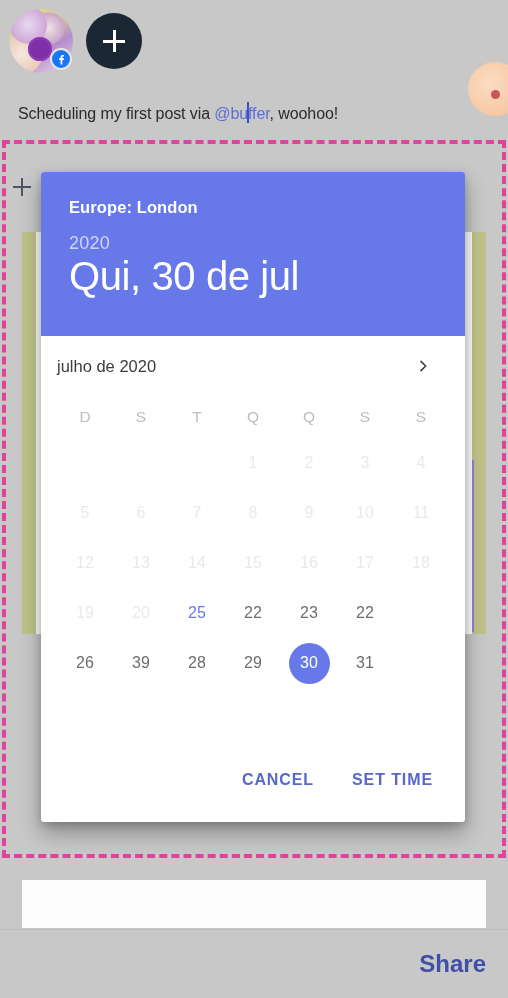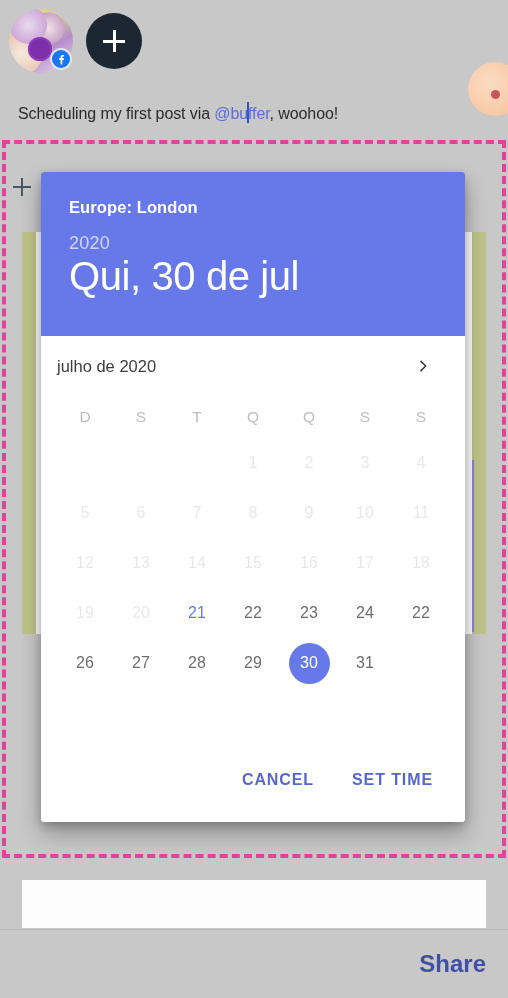--- a/index.html
+++ b/index.html
@@ -413,41 +413,38 @@
             </div>
           </div>
           <div class="week-row">
             <div class="day disabled">
               <span class="cell">19</span>
             </div>
             <div class="day disabled">
               <span class="cell">20</span>
             </div>
             <div class="day today">
-              <span class="cell">21</span>
+              <span class="cell">25</span>
             </div>
             <div class="day normal">
               <span class="cell">22</span>
             </div>
             <div class="day normal">
               <span class="cell">23</span>
-            </div>
-            <div class="day normal">
-              <span class="cell">24</span>
             </div>
             <div class="day normal">
               <span class="cell">22</span>
             </div>
           </div>
           <div class="week-row">
             <div class="day normal">
               <span class="cell">26</span>
             </div>
             <div class="day normal">
-              <span class="cell">27</span>
+              <span class="cell">39</span>
             </div>
             <div class="day normal">
               <span class="cell">28</span>
             </div>
             <div class="day normal">
               <span class="cell">29</span>
             </div>
             <div class="day selected">
               <span class="cell">30</span>
             </div>

